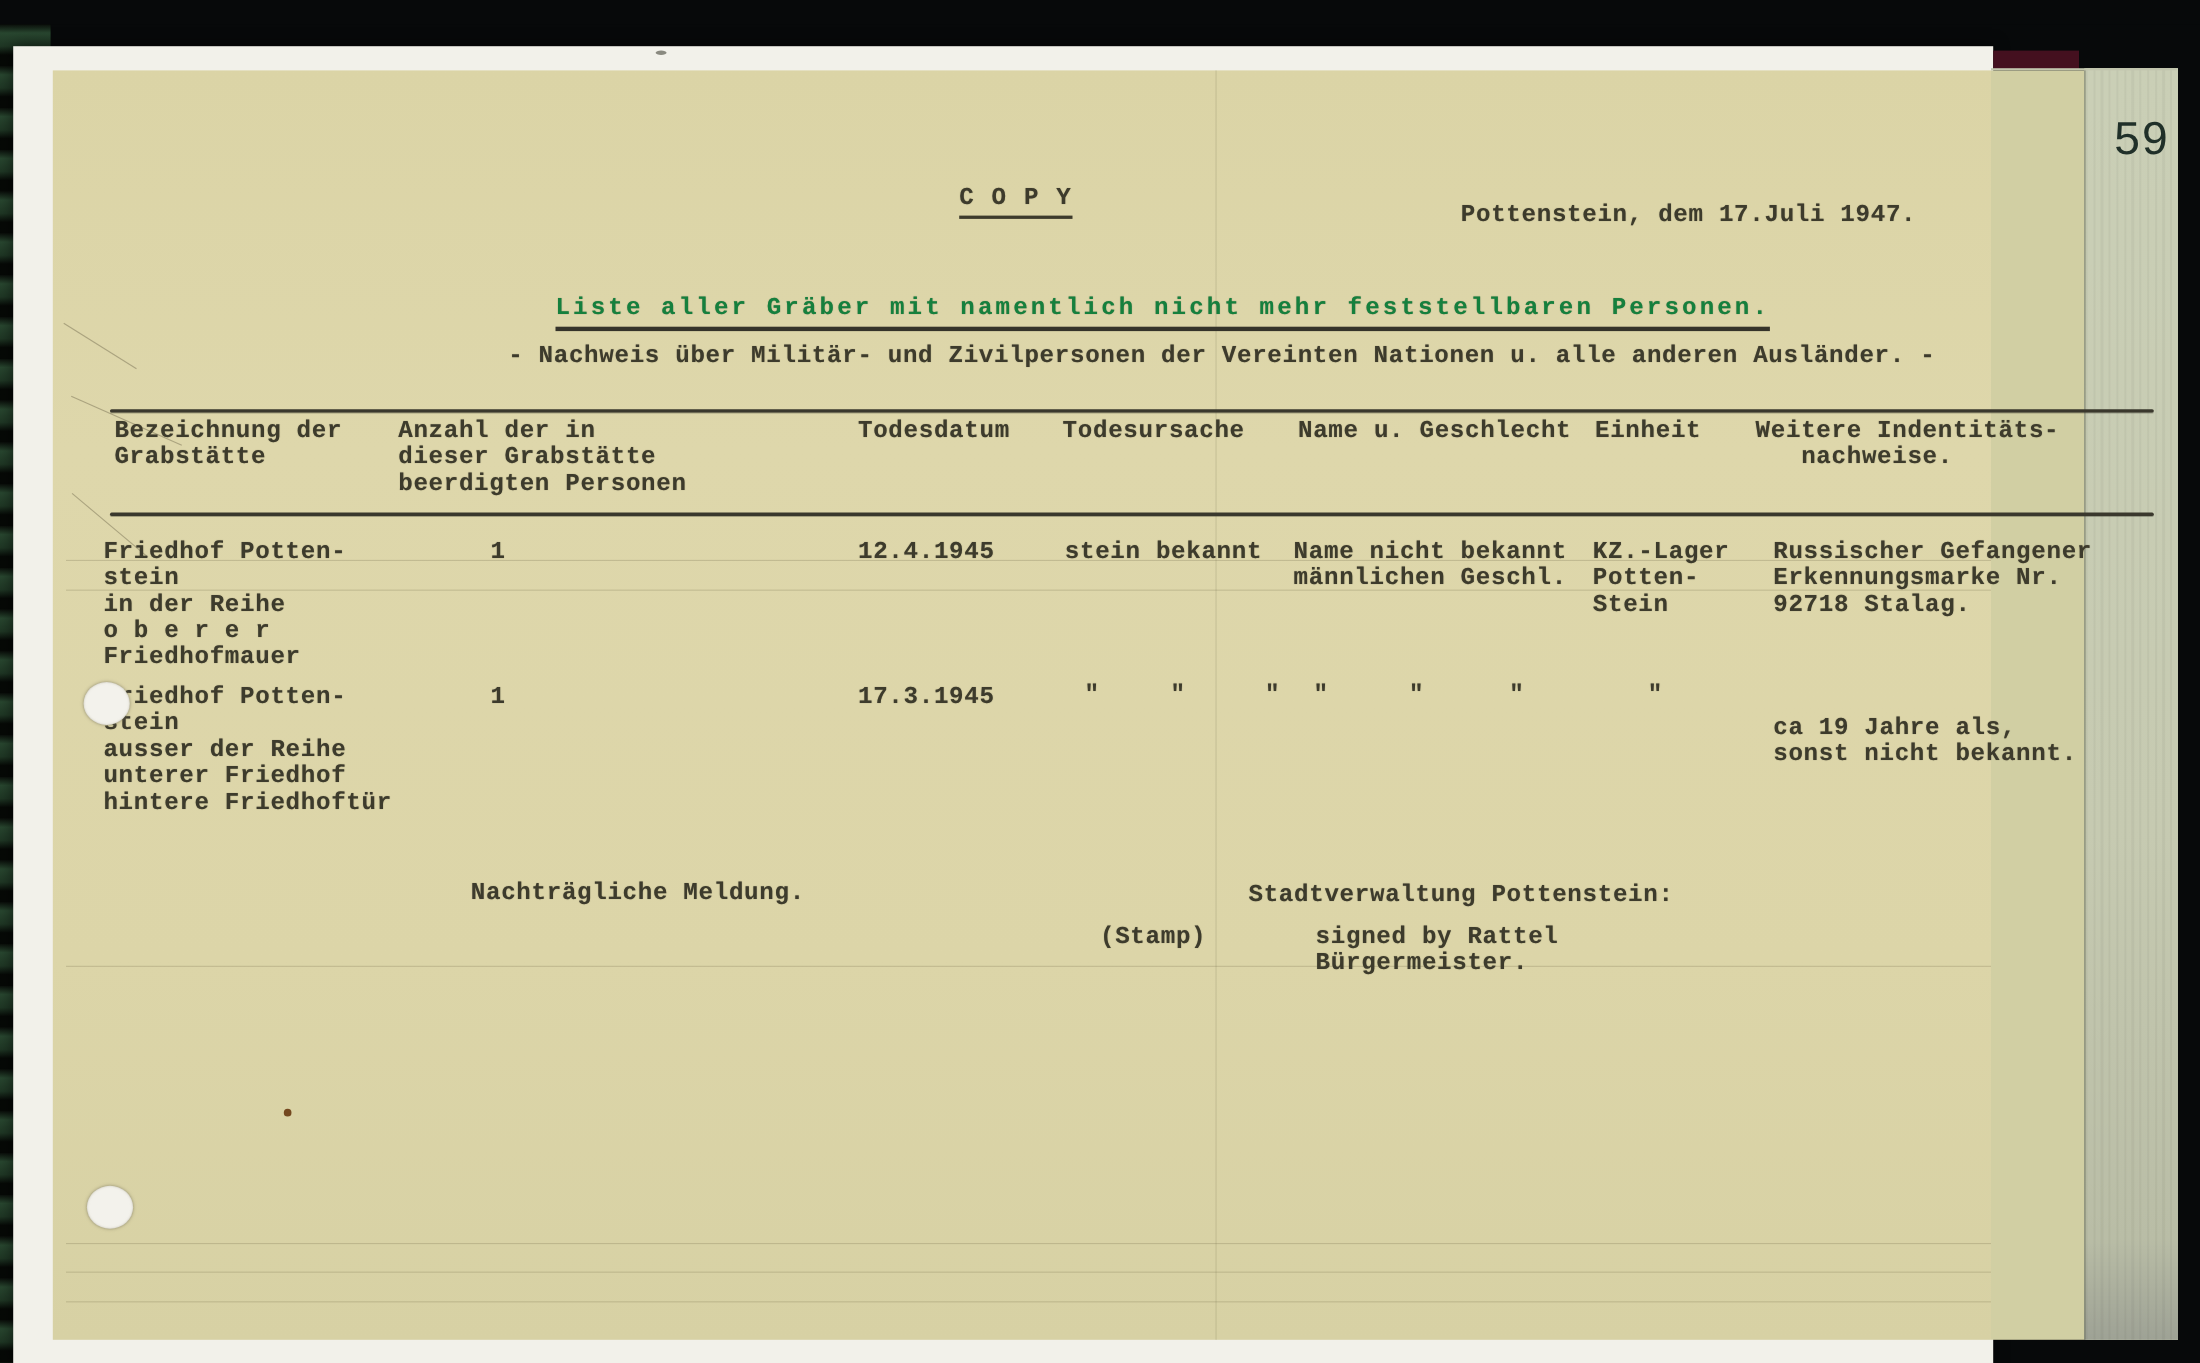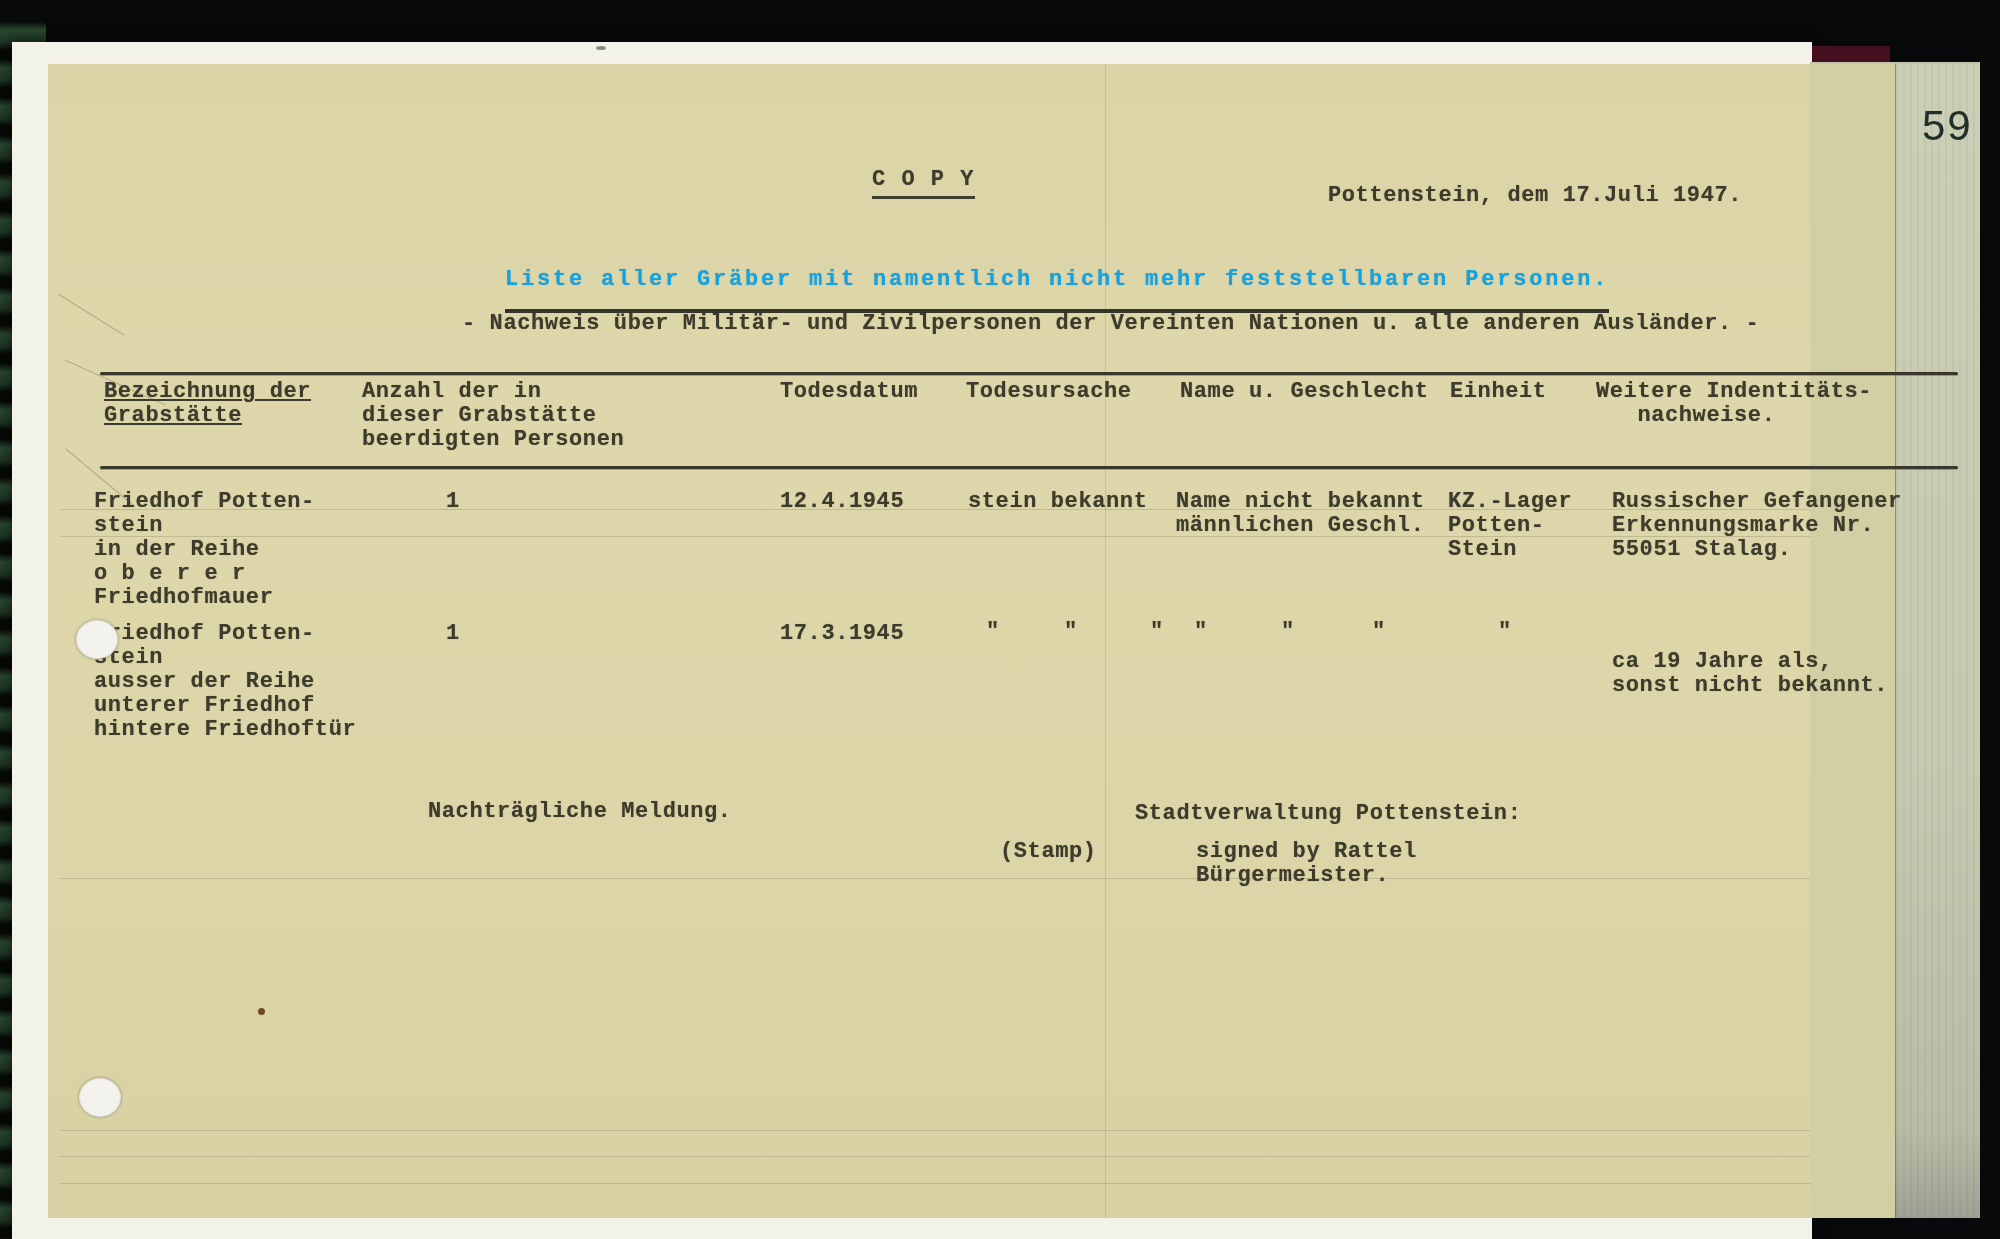--- a/index.html
+++ b/index.html
@@ -50,21 +50,21 @@
   }
   
   .ink{
     position:absolute;
     color:#3d3b2c;
     font-size:22px;line-height:24px;letter-spacing:0.6px;
     font-weight:bold;white-space:pre;
     text-shadow:0 0 1px rgba(60,56,40,0.45);
   }
   .underline{border-bottom:3px solid #3d3b2c;padding-bottom:4px;}
-  .title-line{letter-spacing:2.8px;border-bottom:4px solid #35332a;padding-bottom:17px;color:#0ea5e9;}
+  .title-line{letter-spacing:2.8px;border-bottom:4px solid #35332a;padding-bottom:5px;color:#15803d;}
   .rule{
     position:absolute;left:100px;width:1858px;height:3px;
     background:#3a382d;border-radius:2px;
     box-shadow:0 1px 0 rgba(58,56,45,0.35);
   }
   .page-num{
     position:absolute;left:1922px;top:80px;
     font-family:"Liberation Sans","DejaVu Sans",sans-serif;
     font-size:42px;color:#203029;font-weight:normal;letter-spacing:2px;
   }
@@ -119,21 +119,21 @@
 
   <div class="ink underline" style="left:872px;top:146px;letter-spacing:1.5px;">C O P Y</div>
   <div class="ink" style="left:1328px;top:162px;text-align:right;">Pottenstein, dem 17.Juli 1947.</div>
 
   <div class="ink title-line" style="left:505px;top:246px;">Liste aller Gräber mit namentlich nicht mehr feststellbaren Personen.</div>
   <div class="ink" style="left:462px;top:290px;">- Nachweis über Militär- und Zivilpersonen der Vereinten Nationen u. alle anderen Ausländer. -</div>
 
   <div class="rule" style="top:350px;"></div>
   <div class="rule" style="top:444px;"></div>
 
-  <div class="ink" style="left:104px;top:358px;text-decoration:underline;">Bezeichnung der
+  <div class="ink" style="left:104px;top:358px;">Bezeichnung der
 Grabstätte</div>
   <div class="ink" style="left:362px;top:358px;">Anzahl der in
 dieser Grabstätte
 beerdigten Personen</div>
   <div class="ink" style="left:780px;top:358px;">Todesdatum</div>
   <div class="ink" style="left:966px;top:358px;">Todesursache</div>
   <div class="ink" style="left:1180px;top:358px;">Name u. Geschlecht</div>
   <div class="ink" style="left:1450px;top:358px;">Einheit</div>
   <div class="ink" style="left:1596px;top:358px;">Weitere Indentitäts-
    nachweise.</div>
@@ -146,21 +146,21 @@
   <div class="ink" style="left:446px;top:468px;">1</div>
   <div class="ink" style="left:780px;top:468px;">12.4.1945</div>
   <div class="ink" style="left:968px;top:468px;">stein bekannt</div>
   <div class="ink" style="left:1176px;top:468px;">Name nicht bekannt
 männlichen Geschl.</div>
   <div class="ink" style="left:1448px;top:468px;">KZ.-Lager
 Potten-
 Stein</div>
   <div class="ink" style="left:1612px;top:468px;">Russischer Gefangener
 Erkennungsmarke Nr.
-55051 Stalag.</div>
+92718 Stalag.</div>
 
   <div class="ink" style="left:94px;top:600px;">Friedhof Potten-
 stein
 ausser der Reihe
 unterer Friedhof
 hintere Friedhoftür</div>
   <div class="ink" style="left:446px;top:600px;">1</div>
   <div class="ink" style="left:780px;top:600px;">17.3.1945</div>
   <div class="ink ditto" style="left:986px;top:598px;">"</div>
   <div class="ink ditto" style="left:1064px;top:598px;">"</div>

